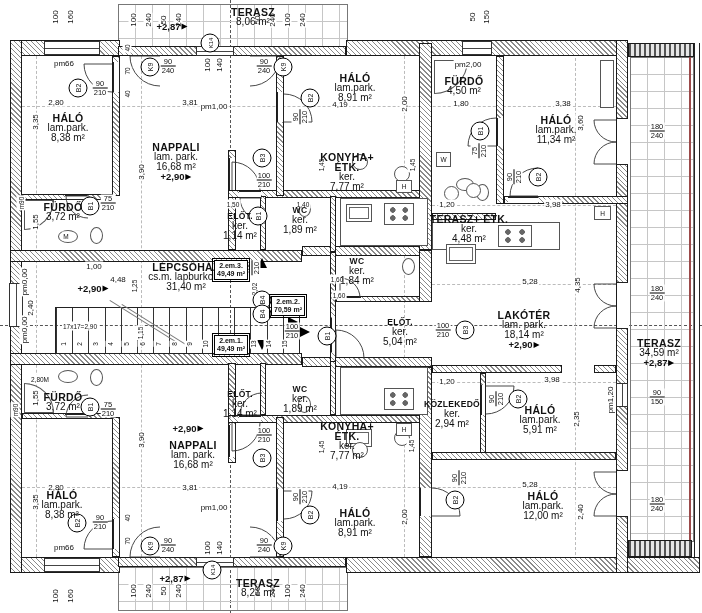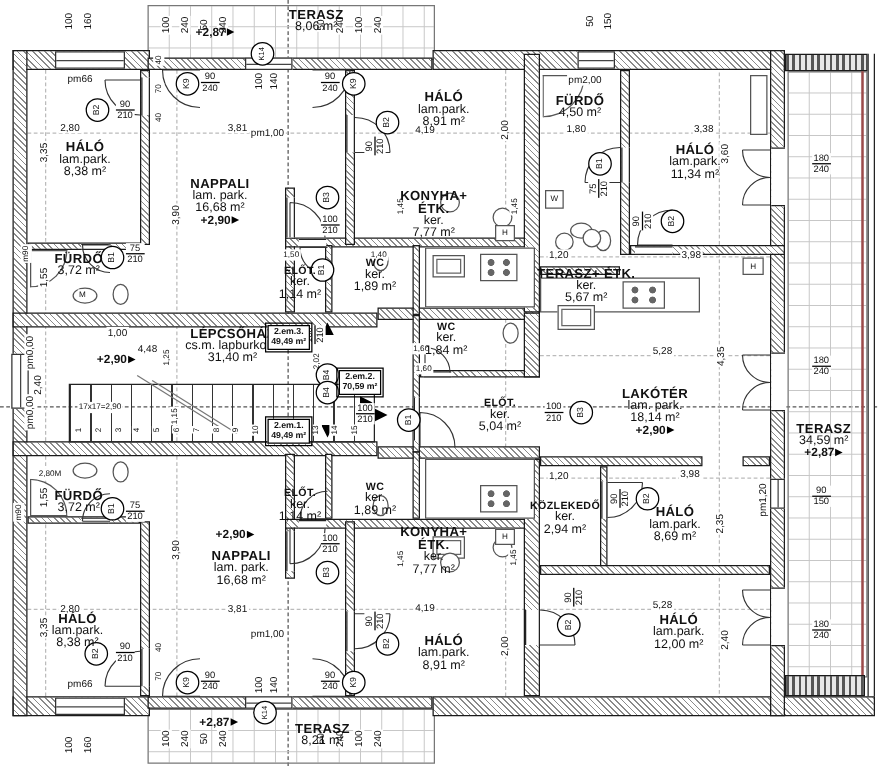--- a/index.html
+++ b/index.html
@@ -479,21 +479,21 @@
       <span class="ar">4,50 m²</span>
     </div>
     <div class="room" style="left: 556px; top: 130px;">
       <span class="nm">HÁLÓ</span>
       <span class="fin">lam.park.</span>
       <span class="ar">11,34 m²</span>
     </div>
     <div class="room" style="left: 469px; top: 229px;">
       <span class="nm">TERASZ+ ÉTK.</span>
       <span class="fin">ker.</span>
-      <span class="ar">5,67 m²</span>
+      <span class="ar">4,48 m²</span>
     </div>
     <div class="room" style="left: 524px; top: 330px; text-align: center;">
       <span class="nm">LAKÓTÉR</span>
       <span class="fin">lam. park.</span>
       <span class="ar">18,14 m²</span>
       <span class="lv lvl">+2,90</span>
     </div>
     <div class="room sm" style="left: 357px; top: 271px;">
       <span class="nm">WC</span>
       <span class="fin">ker.</span>
@@ -505,21 +505,21 @@
       <span class="ar">5,04 m²</span>
     </div>
     <div class="room sm" style="left: 452px; top: 414px;">
       <span class="nm">KÖZLEKEDŐ</span>
       <span class="fin">ker.</span>
       <span class="ar">2,94 m²</span>
     </div>
     <div class="room" style="left: 540px; top: 420px;">
       <span class="nm">HÁLÓ</span>
       <span class="fin">lam.park.</span>
-      <span class="ar">8,69 m²</span>
+      <span class="ar">5,91 m²</span>
     </div>
     <div class="room" style="left: 543px; top: 506px;">
       <span class="nm">HÁLÓ</span>
       <span class="fin">lam.park.</span>
       <span class="ar">12,00 m²</span>
     </div>
     <div class="room" style="left: 659px; top: 353px;">
       <span class="nm">TERASZ</span>
       <span class="ar">34,59 m²</span>
       <span class="lv lvl">+2,87</span>

